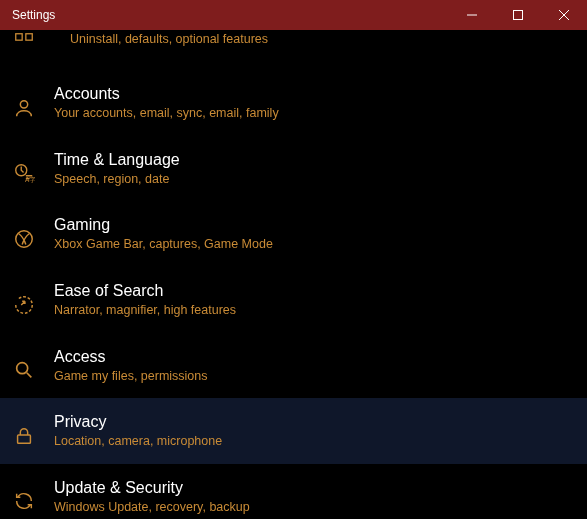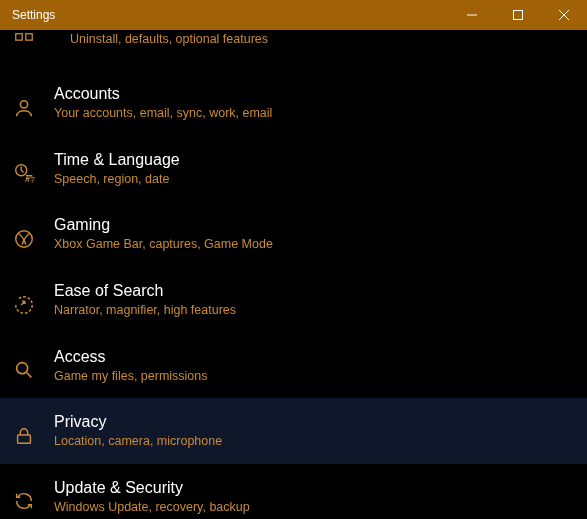--- a/index.html
+++ b/index.html
@@ -8,21 +8,21 @@
     height: 519px;
     background: #000000;
     font-family: "Segoe UI", -apple-system, sans-serif;
     color: #ffffff;
     overflow: hidden;
   }
   .titlebar {
     height: 30px;
     display: flex;
     align-items: center;
-    background: #a16207;
+    background: #7f1d1d;
   }
   .titlebar-title {
     font-size: 12px;
     color: #ffffff;
     padding-left: 12px;
     flex: 1;
   }
   .titlebar-controls {
     display: flex;
     height: 100%;
@@ -126,21 +126,21 @@
     <div class="icon-slot">
       <span class="cat-icon">
         <svg width="22" height="22" viewBox="0 0 24 24" fill="none" stroke="currentColor" stroke-width="1.6">
           <circle cx="12" cy="8" r="4"></circle>
             <path d="M4 21c0-4 4-6 8-6s8 2 8 6"></path>
         </svg>
       </span>
     </div>
     <div class="cat-text">
       <div class="cat-title">Accounts</div>
-      <div class="cat-sub">Your accounts, email, sync, work, email</div>
+      <div class="cat-sub">Your accounts, email, sync, email, family</div>
     </div>
   </div>
 
   <div class="category">
     <div class="icon-slot">
       <span class="cat-icon">
         <svg width="22" height="22" viewBox="0 0 24 24" fill="none" stroke="currentColor" stroke-width="1.5">
           <circle cx="9" cy="9" r="6"></circle>
             <path d="M9 5v4l2.5 2.5"></path>
           <path d="M14 15h7M14 18h4"></path>

